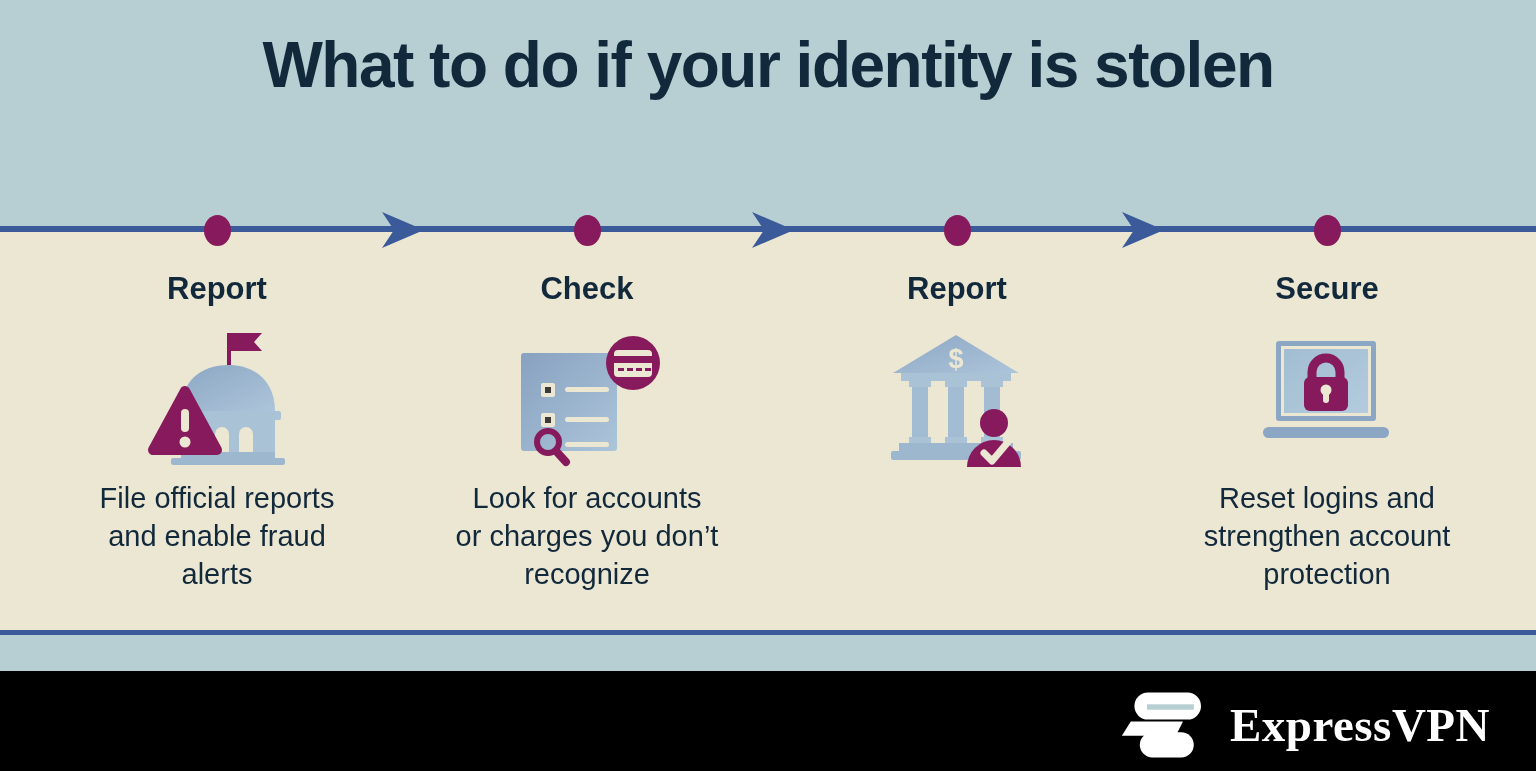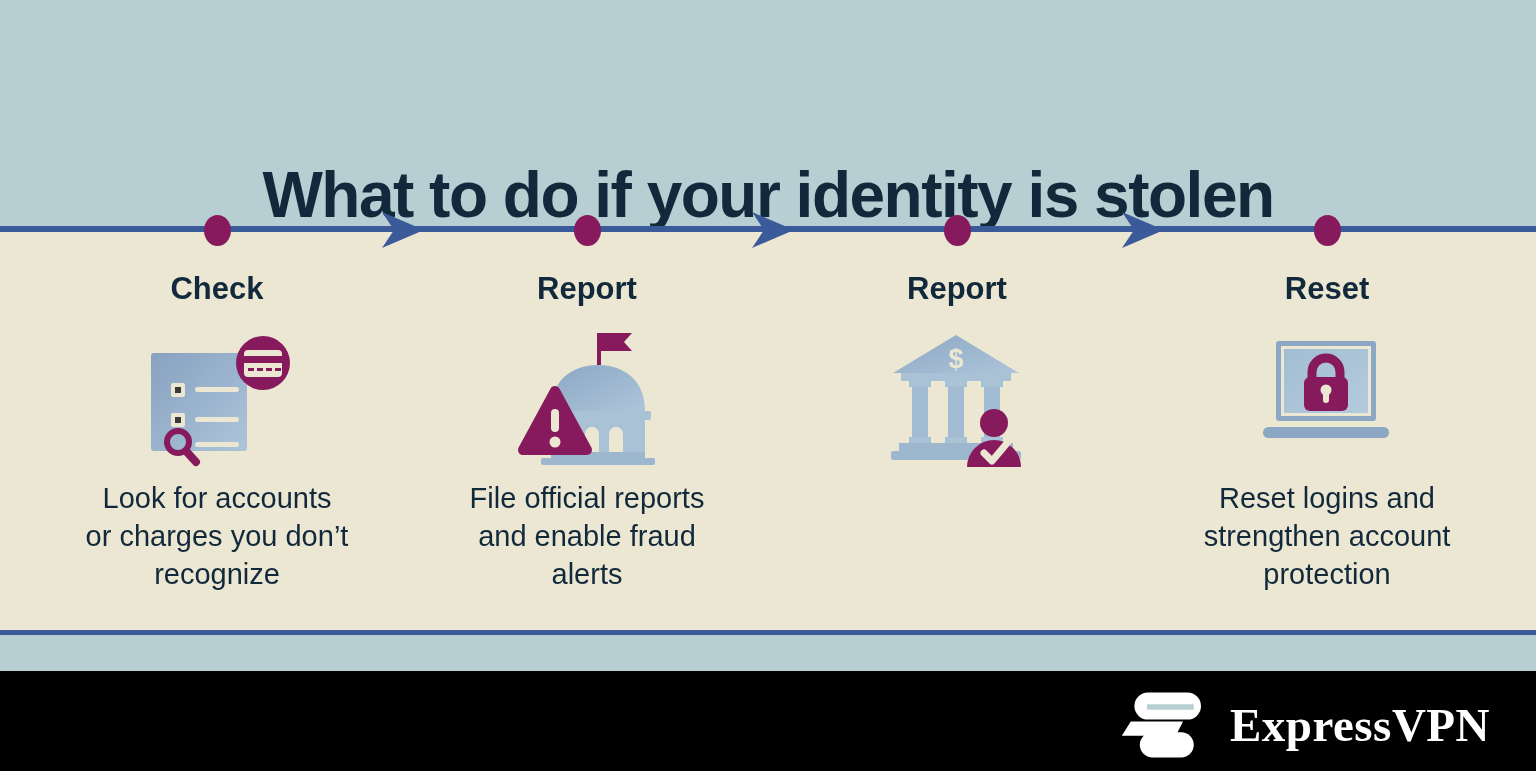--- a/index.html
+++ b/index.html
@@ -9,21 +9,21 @@
     width: 1536px;
     height: 771px;
     overflow: hidden;
     background: #b7cfd3;
   }
   
   .top {
     height: 232px;
     background: #b7cfd3;
     display: flex;
-    align-items: flex-end;
+    align-items: flex-start;
     justify-content: center;
     padding-top: 28px;
   }
   .top h1 {
     color: #12293c;
     font-size: 64px;
     font-weight: bold;
     letter-spacing: -1.5px;
     white-space: nowrap;
   }
@@ -132,20 +132,50 @@
       <polygon points="2,0 44,18 2,36 14,18" fill="#3b5a99"></polygon>
     </svg>
   <svg class="tl-arrow" style="left:772px" width="44" height="36">
       <polygon points="2,0 44,18 2,36 14,18" fill="#3b5a99"></polygon>
     </svg>
   <svg class="tl-arrow" style="left:1142px" width="44" height="36">
       <polygon points="2,0 44,18 2,36 14,18" fill="#3b5a99"></polygon>
     </svg>
 
   <main class="middle">
+
+    <section class="step">
+      <h2>Report</h2>
+      <div class="icon-wrap">
+        <svg width="152" height="145" viewBox="0 0 152 145">
+          <defs>
+            <linearGradient id="gDome" x1="0" y1="0" x2="1" y2="1">
+              <stop offset="0" stop-color="#8ca7c4"></stop>
+                <stop offset="1" stop-color="#adc5da"></stop>
+            </linearGradient>
+          </defs>
+          <rect x="86" y="10" width="4" height="32" fill="#871a5c"></rect>
+          <polygon points="90,10 121,10 113,19 121,28 90,28" fill="#871a5c"></polygon>
+          <path d="M 40,88 C 40,58 60,42 87,42 C 114,42 134,58 134,88 Z" fill="url(#gDome)"></path>
+          <rect x="34" y="88" width="106" height="9" rx="2" fill="#a9c2d6"></rect>
+          <rect x="40" y="97" width="94" height="32" fill="#a9c2d6"></rect>
+          <path d="M 50,129 v-18 a 7,7 0 0 1 14,0 v18 Z" fill="#ece7d2"></path>
+          <path d="M 74,129 v-18 a 7,7 0 0 1 14,0 v18 Z" fill="#ece7d2"></path>
+          <path d="M 98,129 v-18 a 7,7 0 0 1 14,0 v18 Z" fill="#ece7d2"></path>
+          <rect x="40" y="129" width="94" height="6" fill="#9db7cf"></rect>
+          <rect x="30" y="135" width="114" height="7" rx="2" fill="#9db7cf"></rect>
+          <path d="M 44,68 L 12,127 L 76,127 Z" fill="#871a5c" stroke="#871a5c" stroke-width="10" stroke-linejoin="round"></path>
+          <rect x="40" y="86" width="8" height="23" rx="4" fill="#ece7d2"></rect>
+          <circle cx="44" cy="119" r="5.5" fill="#ece7d2"></circle>
+        </svg>
+      </div>
+      <p class="desc">File official reports
+and enable fraud
+alerts</p>
+    </section>
 
     <section class="step">
       <h2>Check</h2>
       <div class="icon-wrap">
         <svg width="152" height="145" viewBox="0 0 152 145">
           <defs>
             <linearGradient id="gDoc" x1="0" y1="0" x2="1" y2="1">
               <stop offset="0" stop-color="#87a1c0"></stop>
                 <stop offset="1" stop-color="#adc5da"></stop>
             </linearGradient>
@@ -172,50 +202,20 @@
       <p class="desc">Look for accounts
 or charges you don’t
 recognize</p>
     </section>
 
     <section class="step">
       <h2>Report</h2>
       <div class="icon-wrap">
         <svg width="152" height="145" viewBox="0 0 152 145">
           <defs>
-            <linearGradient id="gDome" x1="0" y1="0" x2="1" y2="1">
-              <stop offset="0" stop-color="#8ca7c4"></stop>
-                <stop offset="1" stop-color="#adc5da"></stop>
-            </linearGradient>
-          </defs>
-          <rect x="86" y="10" width="4" height="32" fill="#871a5c"></rect>
-          <polygon points="90,10 121,10 113,19 121,28 90,28" fill="#871a5c"></polygon>
-          <path d="M 40,88 C 40,58 60,42 87,42 C 114,42 134,58 134,88 Z" fill="url(#gDome)"></path>
-          <rect x="34" y="88" width="106" height="9" rx="2" fill="#a9c2d6"></rect>
-          <rect x="40" y="97" width="94" height="32" fill="#a9c2d6"></rect>
-          <path d="M 50,129 v-18 a 7,7 0 0 1 14,0 v18 Z" fill="#ece7d2"></path>
-          <path d="M 74,129 v-18 a 7,7 0 0 1 14,0 v18 Z" fill="#ece7d2"></path>
-          <path d="M 98,129 v-18 a 7,7 0 0 1 14,0 v18 Z" fill="#ece7d2"></path>
-          <rect x="40" y="129" width="94" height="6" fill="#9db7cf"></rect>
-          <rect x="30" y="135" width="114" height="7" rx="2" fill="#9db7cf"></rect>
-          <path d="M 44,68 L 12,127 L 76,127 Z" fill="#871a5c" stroke="#871a5c" stroke-width="10" stroke-linejoin="round"></path>
-          <rect x="40" y="86" width="8" height="23" rx="4" fill="#ece7d2"></rect>
-          <circle cx="44" cy="119" r="5.5" fill="#ece7d2"></circle>
-        </svg>
-      </div>
-      <p class="desc">File official reports
-and enable fraud
-alerts</p>
-    </section>
-
-    <section class="step">
-      <h2>Report</h2>
-      <div class="icon-wrap">
-        <svg width="152" height="145" viewBox="0 0 152 145">
-          <defs>
             <linearGradient id="gPed" x1="0" y1="0" x2="1" y2="1">
               <stop offset="0" stop-color="#8ca7c4"></stop>
                 <stop offset="1" stop-color="#adc5da"></stop>
             </linearGradient>
           </defs>
           <polygon points="75,12 12,50 138,50" fill="url(#gPed)"></polygon>
           <text x="75" y="45" font-size="27" font-weight="bold" text-anchor="middle" fill="#ece7d2" font-family="Liberation Sans, sans-serif">$</text>
           <rect x="20" y="50" width="110" height="8" fill="#a9c2d6"></rect>
           <rect x="28" y="58" width="22" height="6" fill="#a9c2d6"></rect>
           <rect x="31" y="64" width="16" height="50" fill="#a2bcd3"></rect>
@@ -229,21 +229,21 @@
           <rect x="18" y="120" width="114" height="8" fill="#9db7cf"></rect>
           <rect x="10" y="128" width="130" height="9" rx="2" fill="#9db7cf"></rect>
           <circle cx="113" cy="100" r="14" fill="#871a5c"></circle>
           <path d="M 86,144 a 27,27 0 0 1 54,0 Z" fill="#871a5c"></path>
           <path d="M 103,130 l 8,8 l 16,-19" stroke="#ece7d2" stroke-width="7" fill="none" stroke-linecap="round" stroke-linejoin="round"></path>
         </svg>
       </div>
     </section>
 
     <section class="step">
-      <h2>Reset</h2>
+      <h2>Secure</h2>
       <div class="icon-wrap">
         <svg width="152" height="145" viewBox="0 0 152 145">
           <defs>
             <linearGradient id="gScr" x1="0" y1="0" x2="1" y2="1">
               <stop offset="0" stop-color="#a2bdd2"></stop>
                 <stop offset="1" stop-color="#b3cbdd"></stop>
             </linearGradient>
           </defs>
           <rect x="25" y="18" width="100" height="80" rx="3" fill="#8ca7c4"></rect>
           <rect x="30" y="23" width="90" height="70" fill="#ece7d2"></rect>

